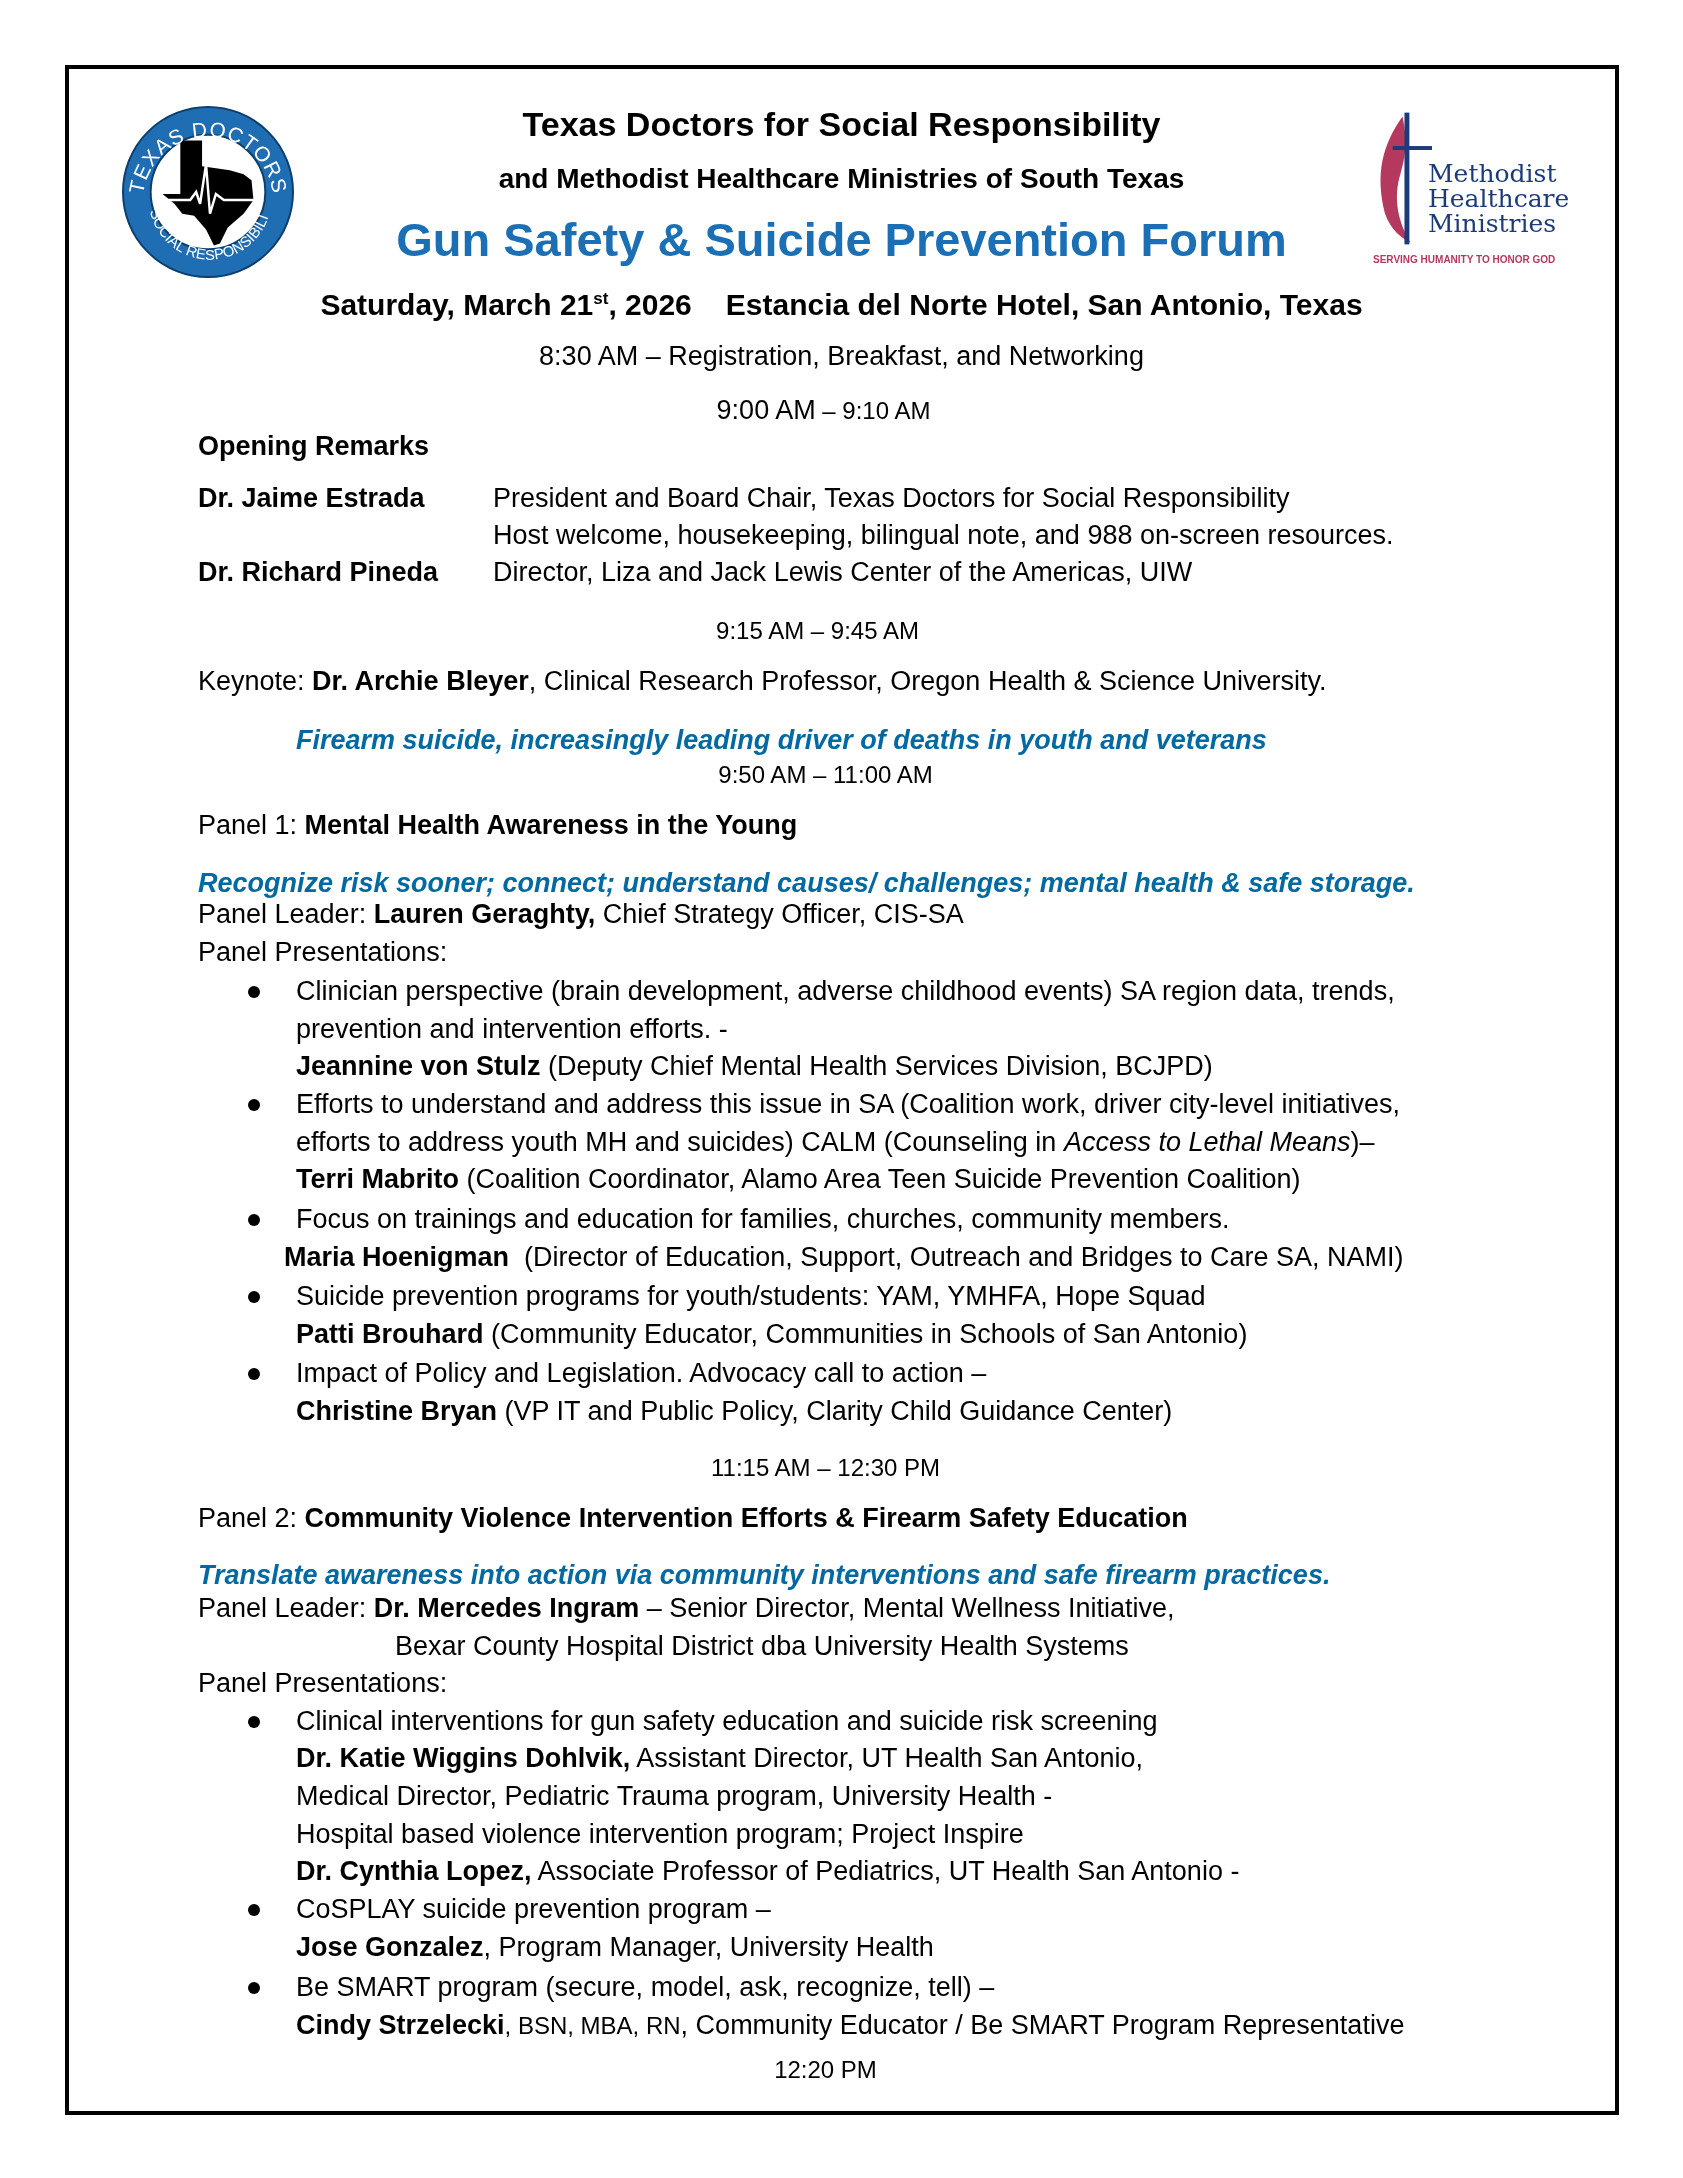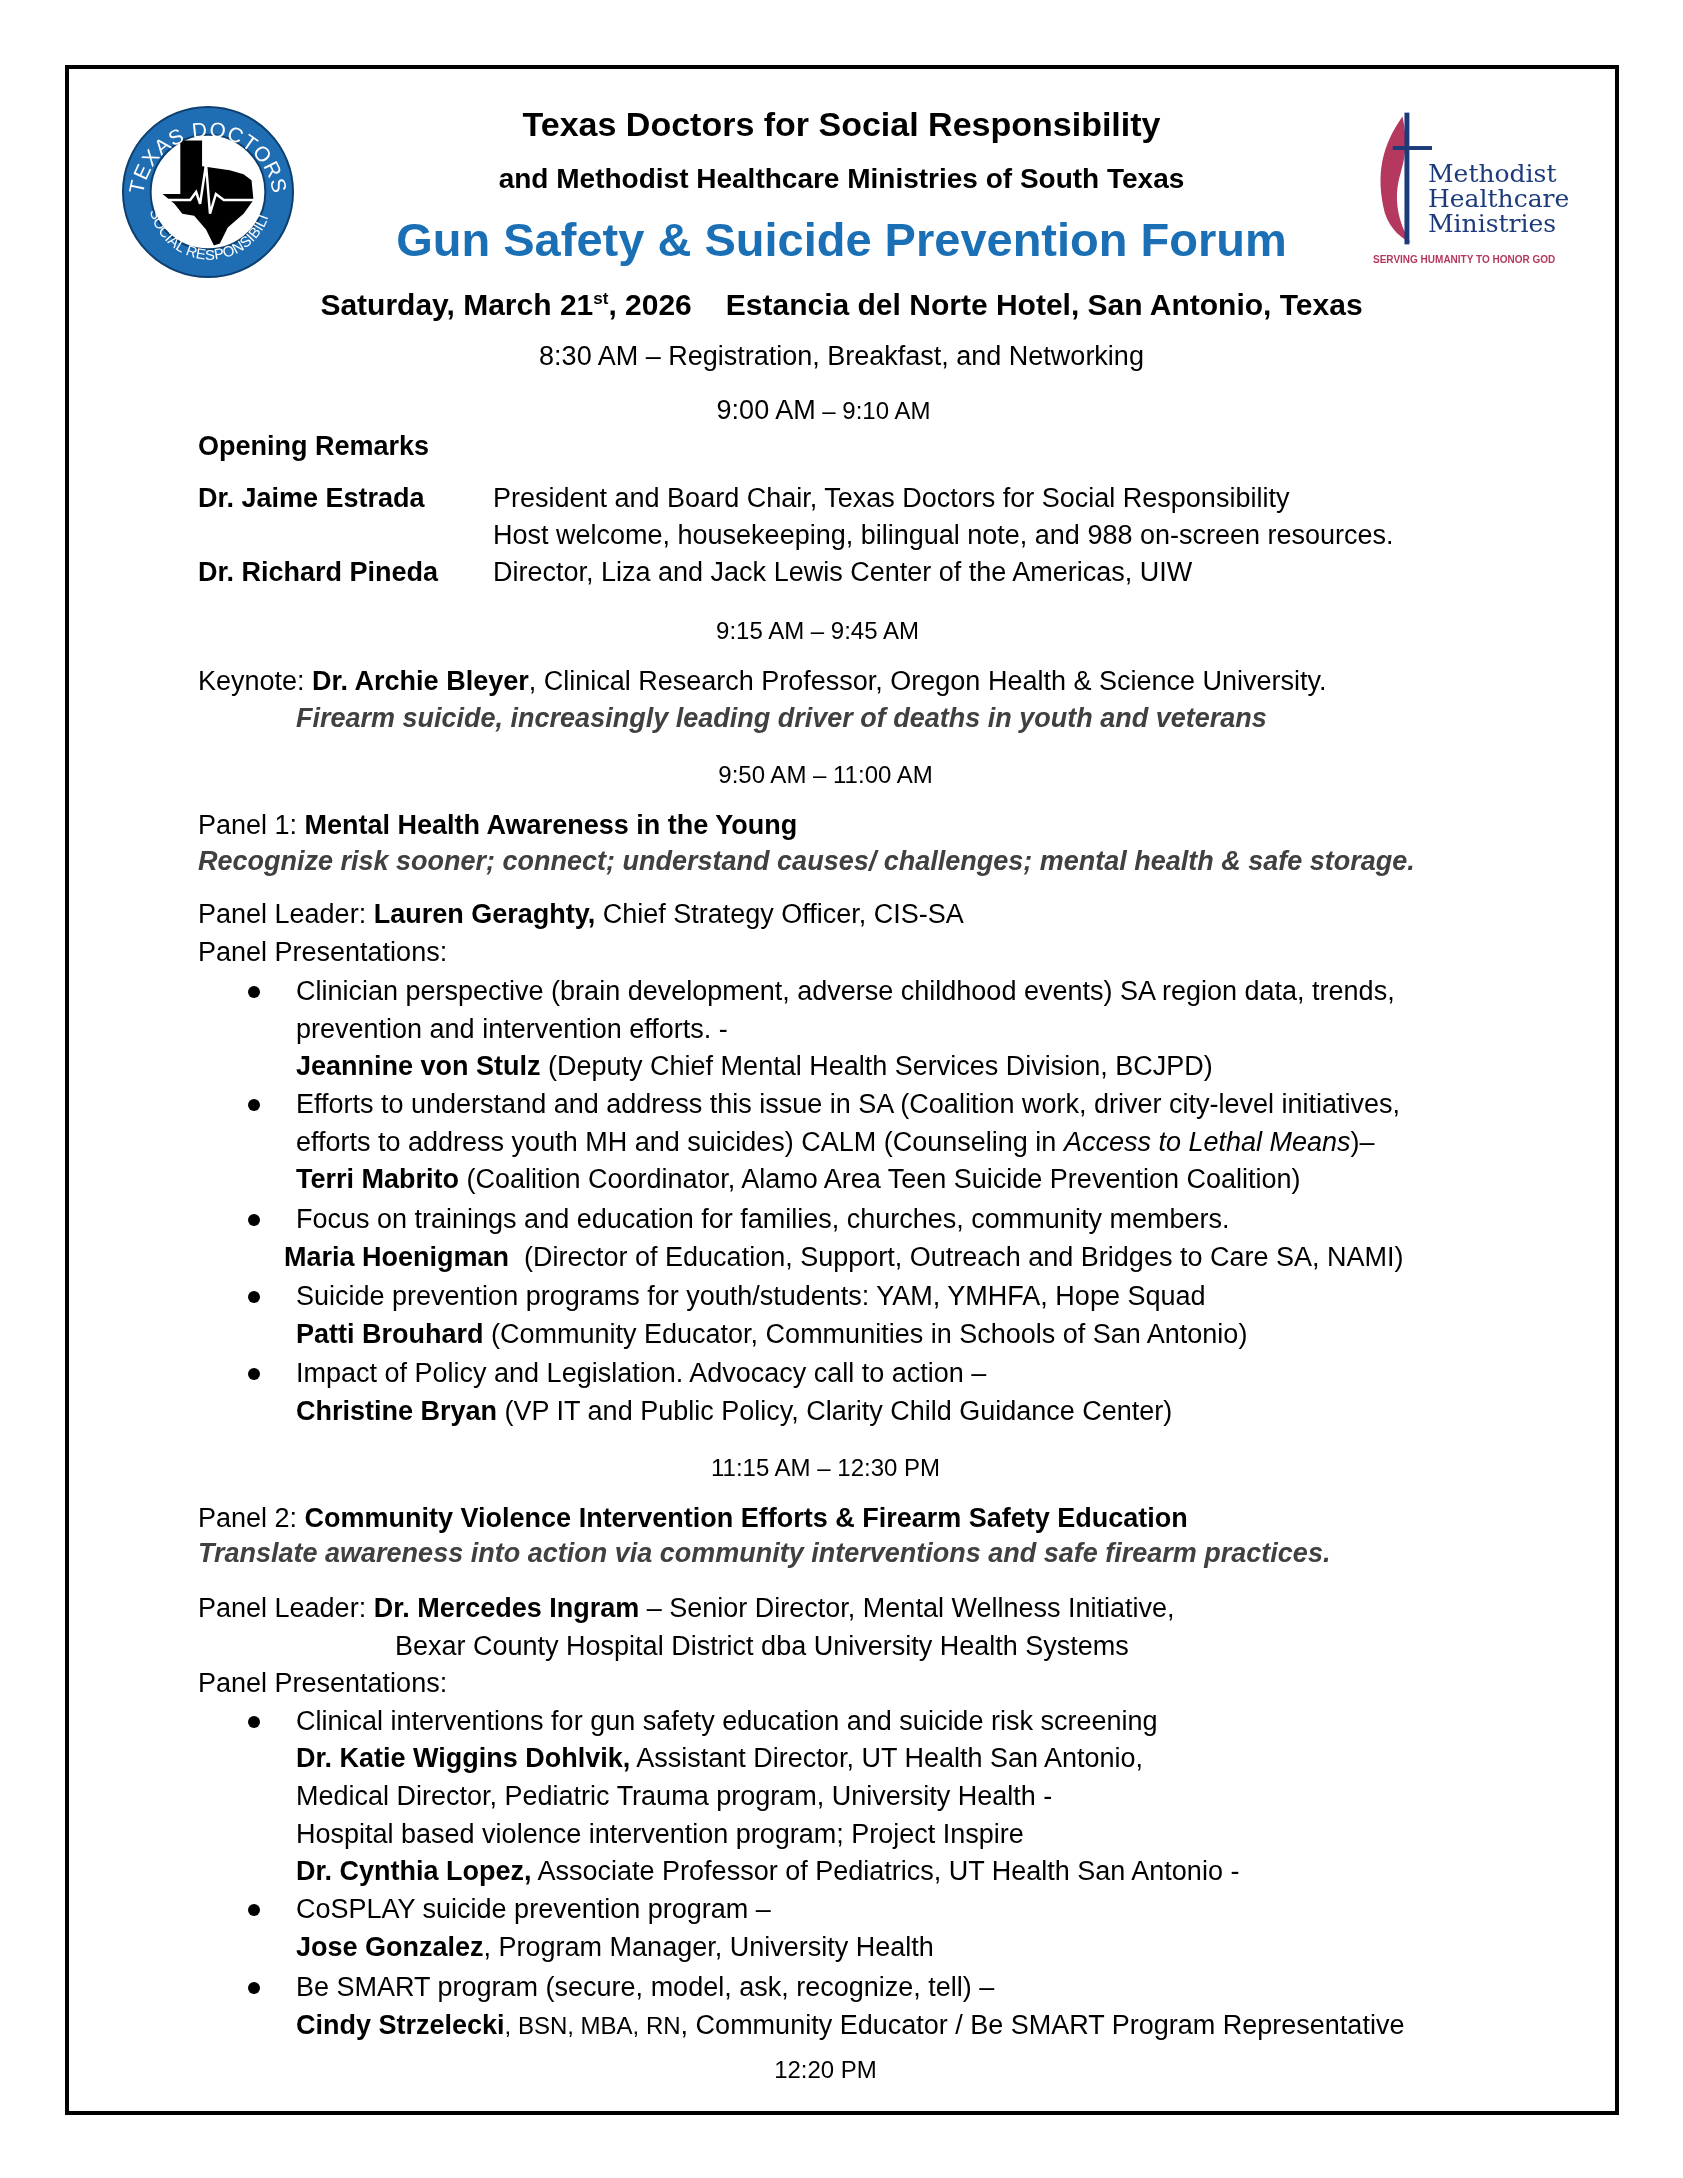--- a/index.html
+++ b/index.html
@@ -2,21 +2,21 @@
 <html><head>
 <meta charset="utf-8">
 <style>
   html,body{margin:0;padding:0;background:#fff;}
   body{width:1683px;height:2178px;position:relative;overflow:hidden;font-family:"Liberation Sans",sans-serif;color:#000;}
   .frame{position:absolute;left:65px;top:65px;width:1546px;height:2042px;border:4px solid #000;box-sizing:content-box;}
   .ln{position:absolute;white-space:nowrap;line-height:38px;height:38px;font-size:27px;}
   .c{left:0;width:1683px;text-align:center;}
   b,.b{font-weight:bold;}
   .blue{color:#1a6fb5;}
-  .it{font-style:italic;font-weight:bold;color:#404040;}
+  .it{font-style:italic;font-weight:bold;color:#0369a1;margin-top:22px;}
   .em{font-style:italic;}
   .sm{font-size:24px;}
   .rule{position:absolute;left:185px;width:1277px;height:38px;display:flex;align-items:center;flex-direction:column;}
   .dash{flex:1;border-top:2px dashed #000;height:0;}
   .tlabel{padding:0 24px;font-size:24px;white-space:nowrap;}
   .tlabel .big{font-size:27px;}
   .bullet{position:absolute;left:248px;width:12px;height:12px;border-radius:50%;background:#000;}
   .logo-left{position:absolute;left:121px;top:105px;width:174px;height:174px;}
   .logo-right{position:absolute;left:1361px;top:104px;width:218px;height:168px;}
 </style>

